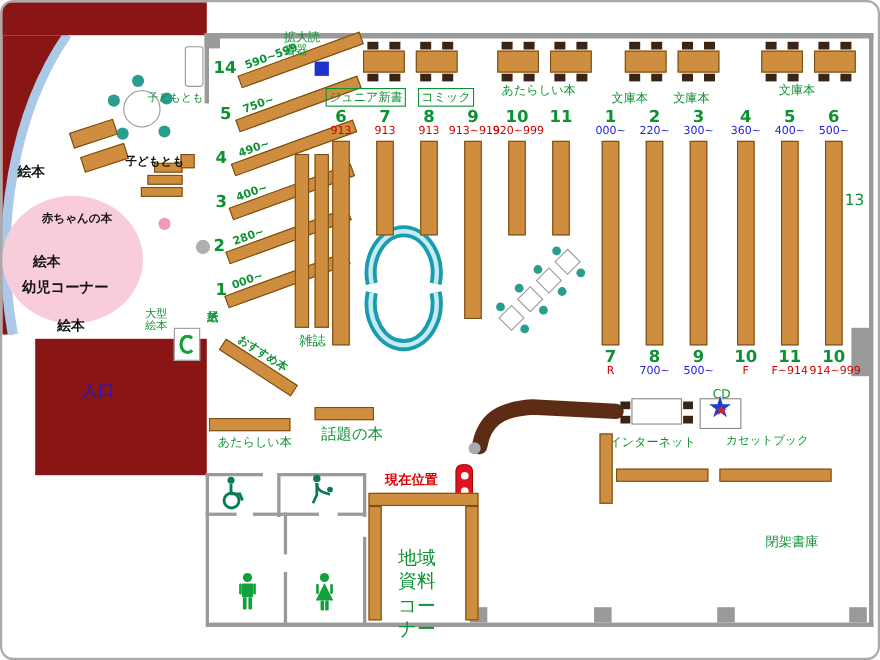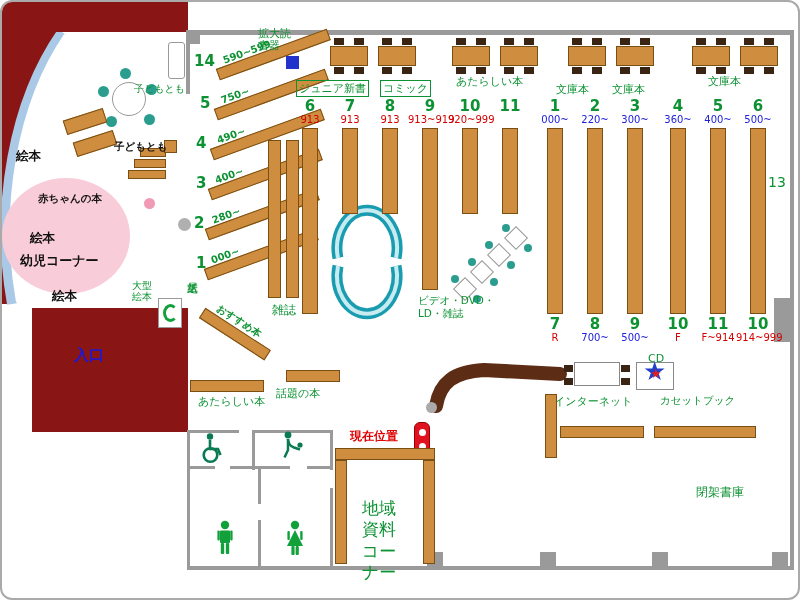--- a/index.html
+++ b/index.html
@@ -3,21 +3,21 @@
 <meta charset="utf-8">
 <style>
   *{margin:0;padding:0;box-sizing:border-box}
   body{font-family:"DejaVu Sans",sans-serif;background:#fff}
   #map{position:relative;width:800px;height:600px;background:#fff;border:2px solid #aaa;border-radius:12px;overflow:hidden}
   .a{position:absolute}
   .bar{position:absolute;background:#cf8e3f;border:1px solid #7a4f14}
   .wall{position:absolute;background:#9a9a9a}
   .g{color:#0c9232;font-weight:normal}
   .k{color:#111;font-weight:bold}
-  .b{color:#1818e0;font-weight:bold}
+  .b{color:#1818e0;font-weight:normal}
   .r{color:#e00000;font-weight:bold}
   .cell{text-align:center;line-height:1.05}
   .num{font-size:15px;color:#0c9232;font-weight:bold}
   .rng{display:block;font-size:10px;font-weight:normal;white-space:nowrap}
   .chair{position:absolute;width:10px;height:7px;background:#3a2414}
   .tblc{position:absolute;background:#cf8e3f;border:1px solid #7a4f14}
   .slant{position:absolute;transform-origin:0 50%}
   .srng{display:block;font-size:10px;color:#0c9232;font-weight:bold;margin-left:10px;white-space:nowrap}
   .sbar{height:12px;background:#cf8e3f;border:1px solid #7a4f14}
   .dot{position:absolute;border-radius:50%}
@@ -245,26 +245,25 @@
   <div class="a cell" style="left:734px;top:96px;width:44px"><span class="num">6</span><span class="rng" style="color:#2020dd">500~</span></div>
 
   <div class="a cell" style="left:531px;top:314px;width:44px"><span class="num">7</span><span class="rng" style="color:#d40000">R</span></div>
   <div class="a cell" style="left:571px;top:314px;width:44px"><span class="num">8</span><span class="rng" style="color:#2020dd">700~</span></div>
   <div class="a cell" style="left:611px;top:314px;width:44px"><span class="num">9</span><span class="rng" style="color:#2020dd">500~</span></div>
   <div class="a cell" style="left:654px;top:314px;width:44px"><span class="num">10</span><span class="rng" style="color:#d40000">F</span></div>
   <div class="a cell" style="left:694px;top:314px;width:44px"><span class="num">11</span><span class="rng" style="color:#d40000">F~914</span></div>
   <div class="a cell" style="left:734px;top:314px;width:44px"><span class="num">10</span><span class="rng" style="color:#d40000">914~999</span></div>
 
   <span class="a g nw" style="left:766px;top:172px;font-size:14px">13</span>
-  <span class="a g" style="left:416px;top:292px;width:80px;font-size:10.5px;line-height:1.2">ビデオ・DVD・LD・雑誌</span>
 
   <div class="bar" style="left:188px;top:378px;width:74px;height:12px"></div>
   <span class="a g nw" style="left:196px;top:392px;font-size:11px">あたらしい本</span>
   <div class="bar" style="left:284px;top:368px;width:54px;height:12px"></div>
-  <span class="a g nw" style="left:274px;top:384px;font-size:11px">話題の本</span>
+  <span class="a g nw" style="left:290px;top:384px;font-size:14px">話題の本</span>
 
   <div class="dot" style="left:424px;top:400px;width:11px;height:11px;background:#aaa"></div>
   <span class="a r nw" style="left:348px;top:426px;font-size:12px">現在位置</span>
   <div class="a" style="left:412px;top:420px;width:16px;height:38px;background:#e01222;border:1px solid #900;border-radius:6px">
     <div class="dot" style="left:3.5px;top:6px;width:7px;height:7px;background:#fff"></div>
     <div class="dot" style="left:3.5px;top:20px;width:7px;height:7px;background:#fff"></div>
   </div>
 
   <div class="a" style="left:572px;top:360px;width:46px;height:24px;background:#fff;border:1px solid #888"></div>
   <div class="chair" style="left:562px;top:363px;width:9px"></div>

